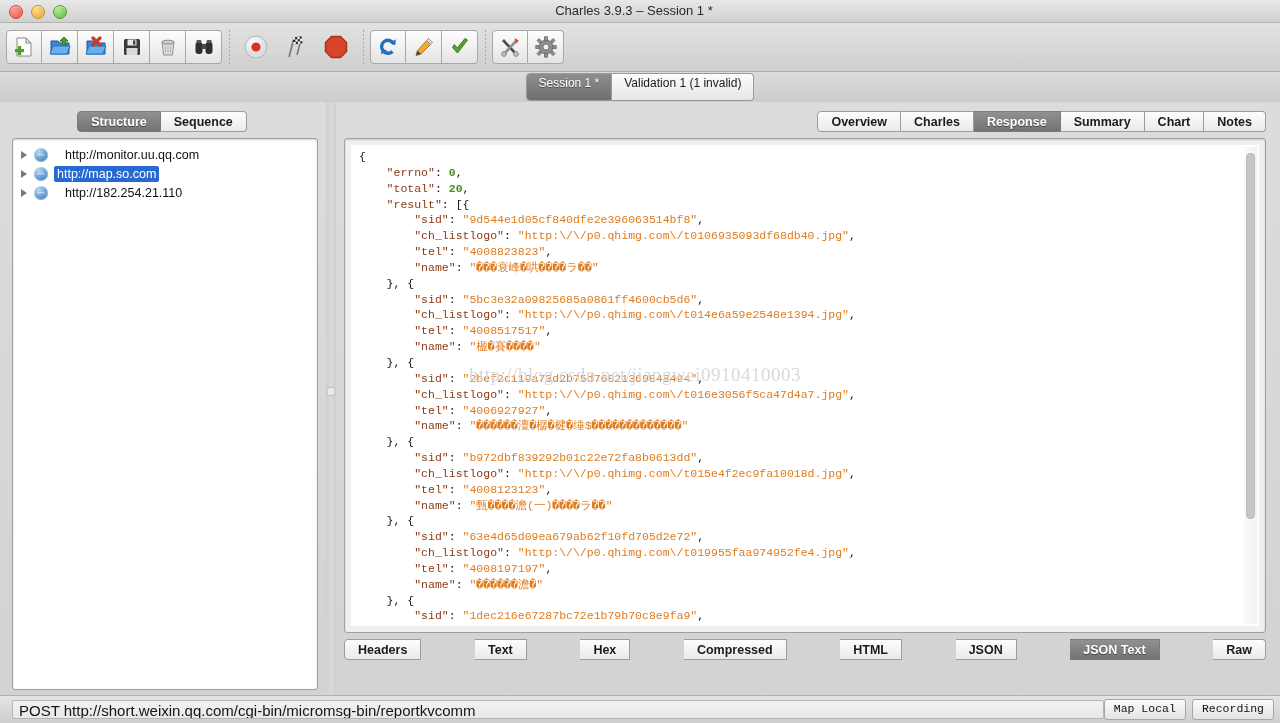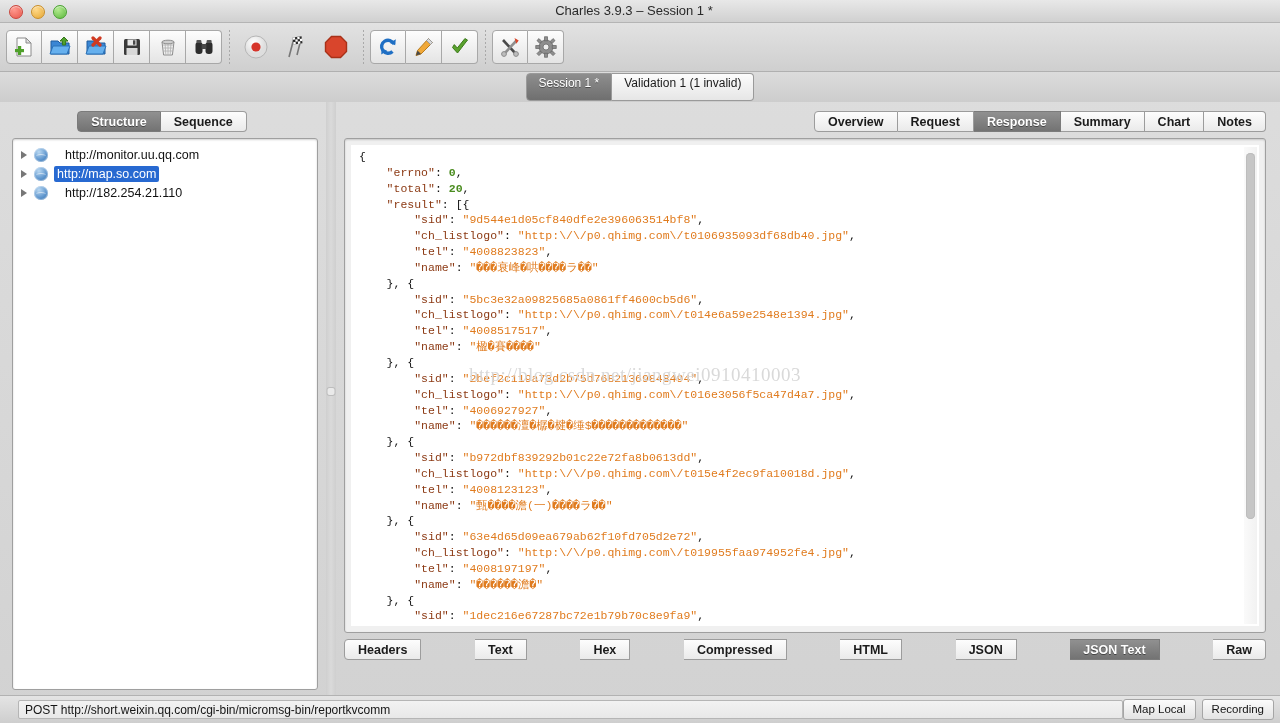--- a/index.html
+++ b/index.html
@@ -169,31 +169,31 @@
   .fmtrow .ptab{font-weight:bold;}
 
   
   .statusbar{
     position:absolute;left:0;right:0;bottom:0;height:27px;
     background:linear-gradient(#e4e4e4,#cecece);
     border-top:1px solid #b2b2b2;
     display:flex;align-items:center;
   }
   .statusurl{
-    margin-left:18px;flex:1;height:19px;line-height:19px;
+    margin-left:12px;flex:1;height:19px;line-height:19px;
     background:linear-gradient(#f2f2f2,#e8e8e8);
     border:1px solid #b5b5b5;border-radius:2px;
-    font-size:12px;color:#151515;padding:0 6px;box-sizing:border-box;
+    font-size:15px;color:#151515;padding:0 6px;box-sizing:border-box;
     white-space:nowrap;overflow:hidden;
   }
   .statusbtn{
     margin-right:6px;height:19px;line-height:18px;padding:0 9px;
     font-size:11.5px;color:#141414;
     background:linear-gradient(#fbfbfb,#e3e3e3);
-    border:1px solid #a5a5a5;border-radius:3px;
+    border:1px solid #a5a5a5;border-radius:3px;font-family:Liberation Mono, monospace;
   }
 </style>
 </head>
 <body>
 
 <div class="window">
 
   <div class="titlebar">
     <div class="traffic">
       <div class="dot red"></div>
@@ -396,21 +396,21 @@
     </div>
 
     <div class="splitter">
       <div class="bar"></div>
       <div class="grip"></div>
     </div>
 
     <div class="rightpane">
       <div class="tabrow">
         <div class="ptab">Overview</div>
-        <div class="ptab">Request</div>
+        <div class="ptab">Charles</div>
         <div class="ptab active">Response</div>
         <div class="ptab">Summary</div>
         <div class="ptab">Chart</div>
         <div class="ptab">Notes</div>
       </div>
 
       <div class="respbox">
         <div class="respinner">
           <div class="codewrap">
             <pre class="code" id="json-code"><span class="p">{</span>

